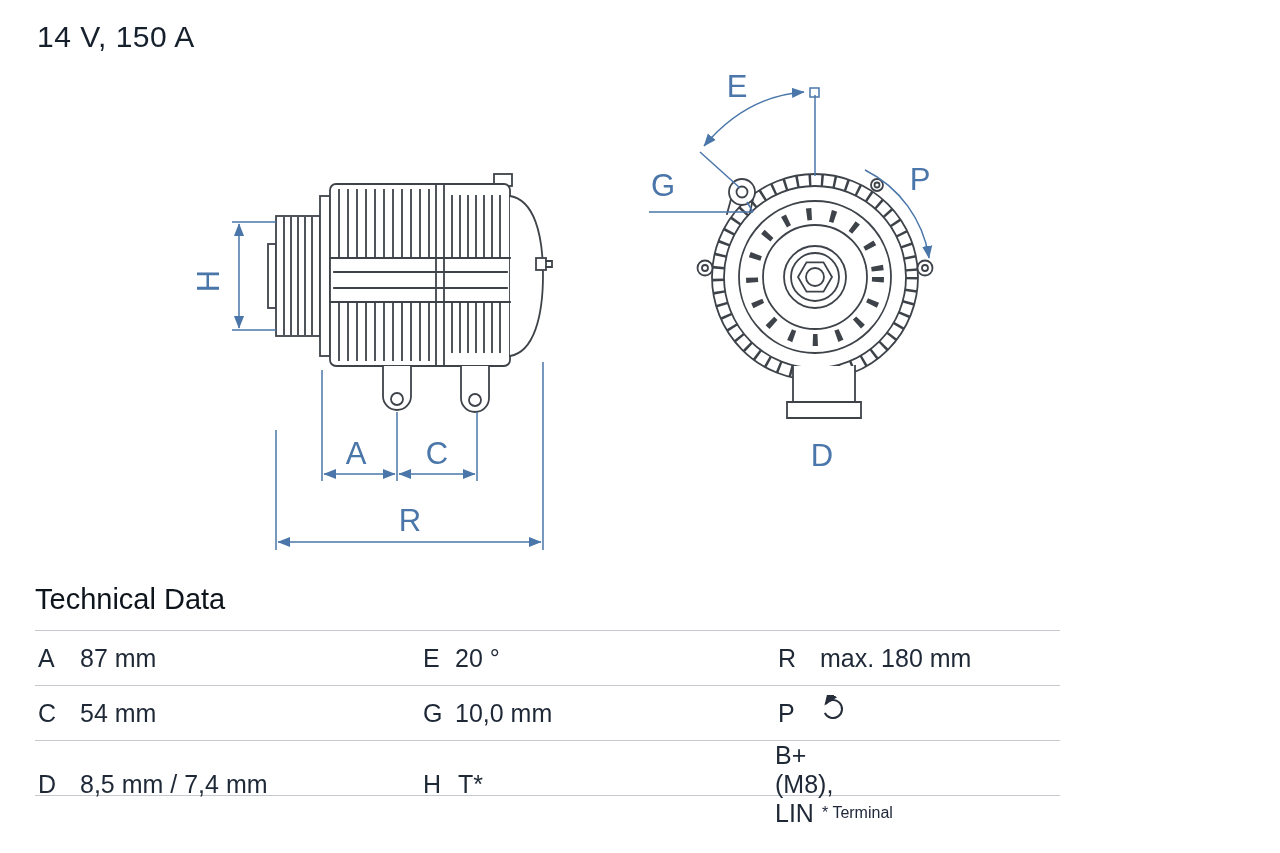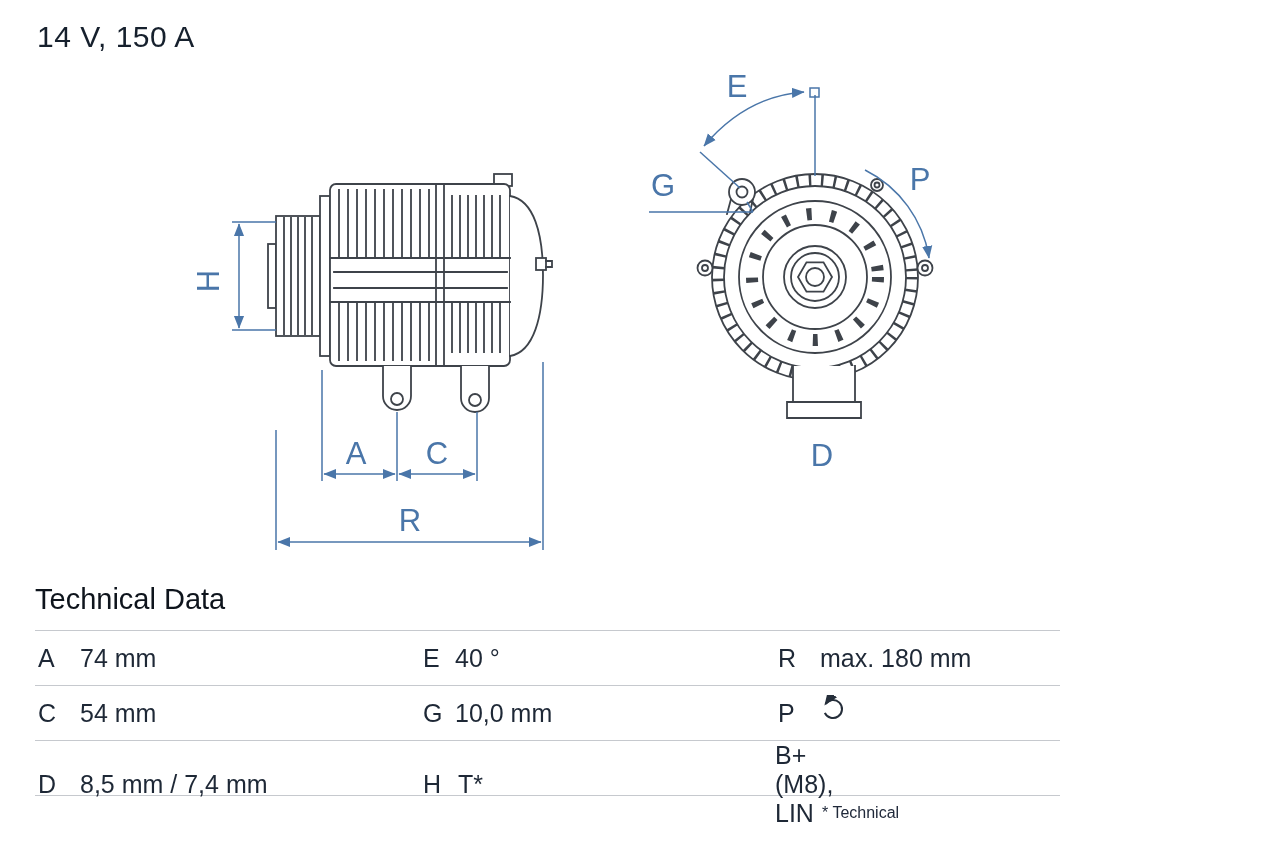--- a/index.html
+++ b/index.html
@@ -155,23 +155,23 @@
       <text class="lbl" x="1176" y="541" text-anchor="middle">LIN</text>
     </g>
   </svg>
 
   <div class="tech">
     <div class="tech-title">Technical Data</div>
     <div class="tbl">
 
       <div class="trow">
         <div class="k">A</div>
-        <div class="v">74 mm</div>
+        <div class="v">87 mm</div>
         <div class="k">E</div>
-        <div class="v">40 °</div>
+        <div class="v">20 °</div>
         <div class="k">R</div>
         <div class="v">max. 180 mm</div>
       </div>
 
       <div class="trow">
         <div class="k">C</div>
         <div class="v">54 mm</div>
         <div class="k">G</div>
         <div class="v">10,0 mm</div>
         <div class="k">P</div>
@@ -192,16 +192,16 @@
 
       <div class="trow">
         <div class="k">D</div>
         <div class="v">8,5 mm / 7,4 mm</div>
         <div class="k">H</div>
         <div class="k">T*</div>
         <div class="v">B+(M8), LIN</div>
       </div>
 
     </div>
-    <div class="footnote">* Technical</div>
+    <div class="footnote">* Terminal</div>
   </div>
 
 </div>
 
 </body></html>

